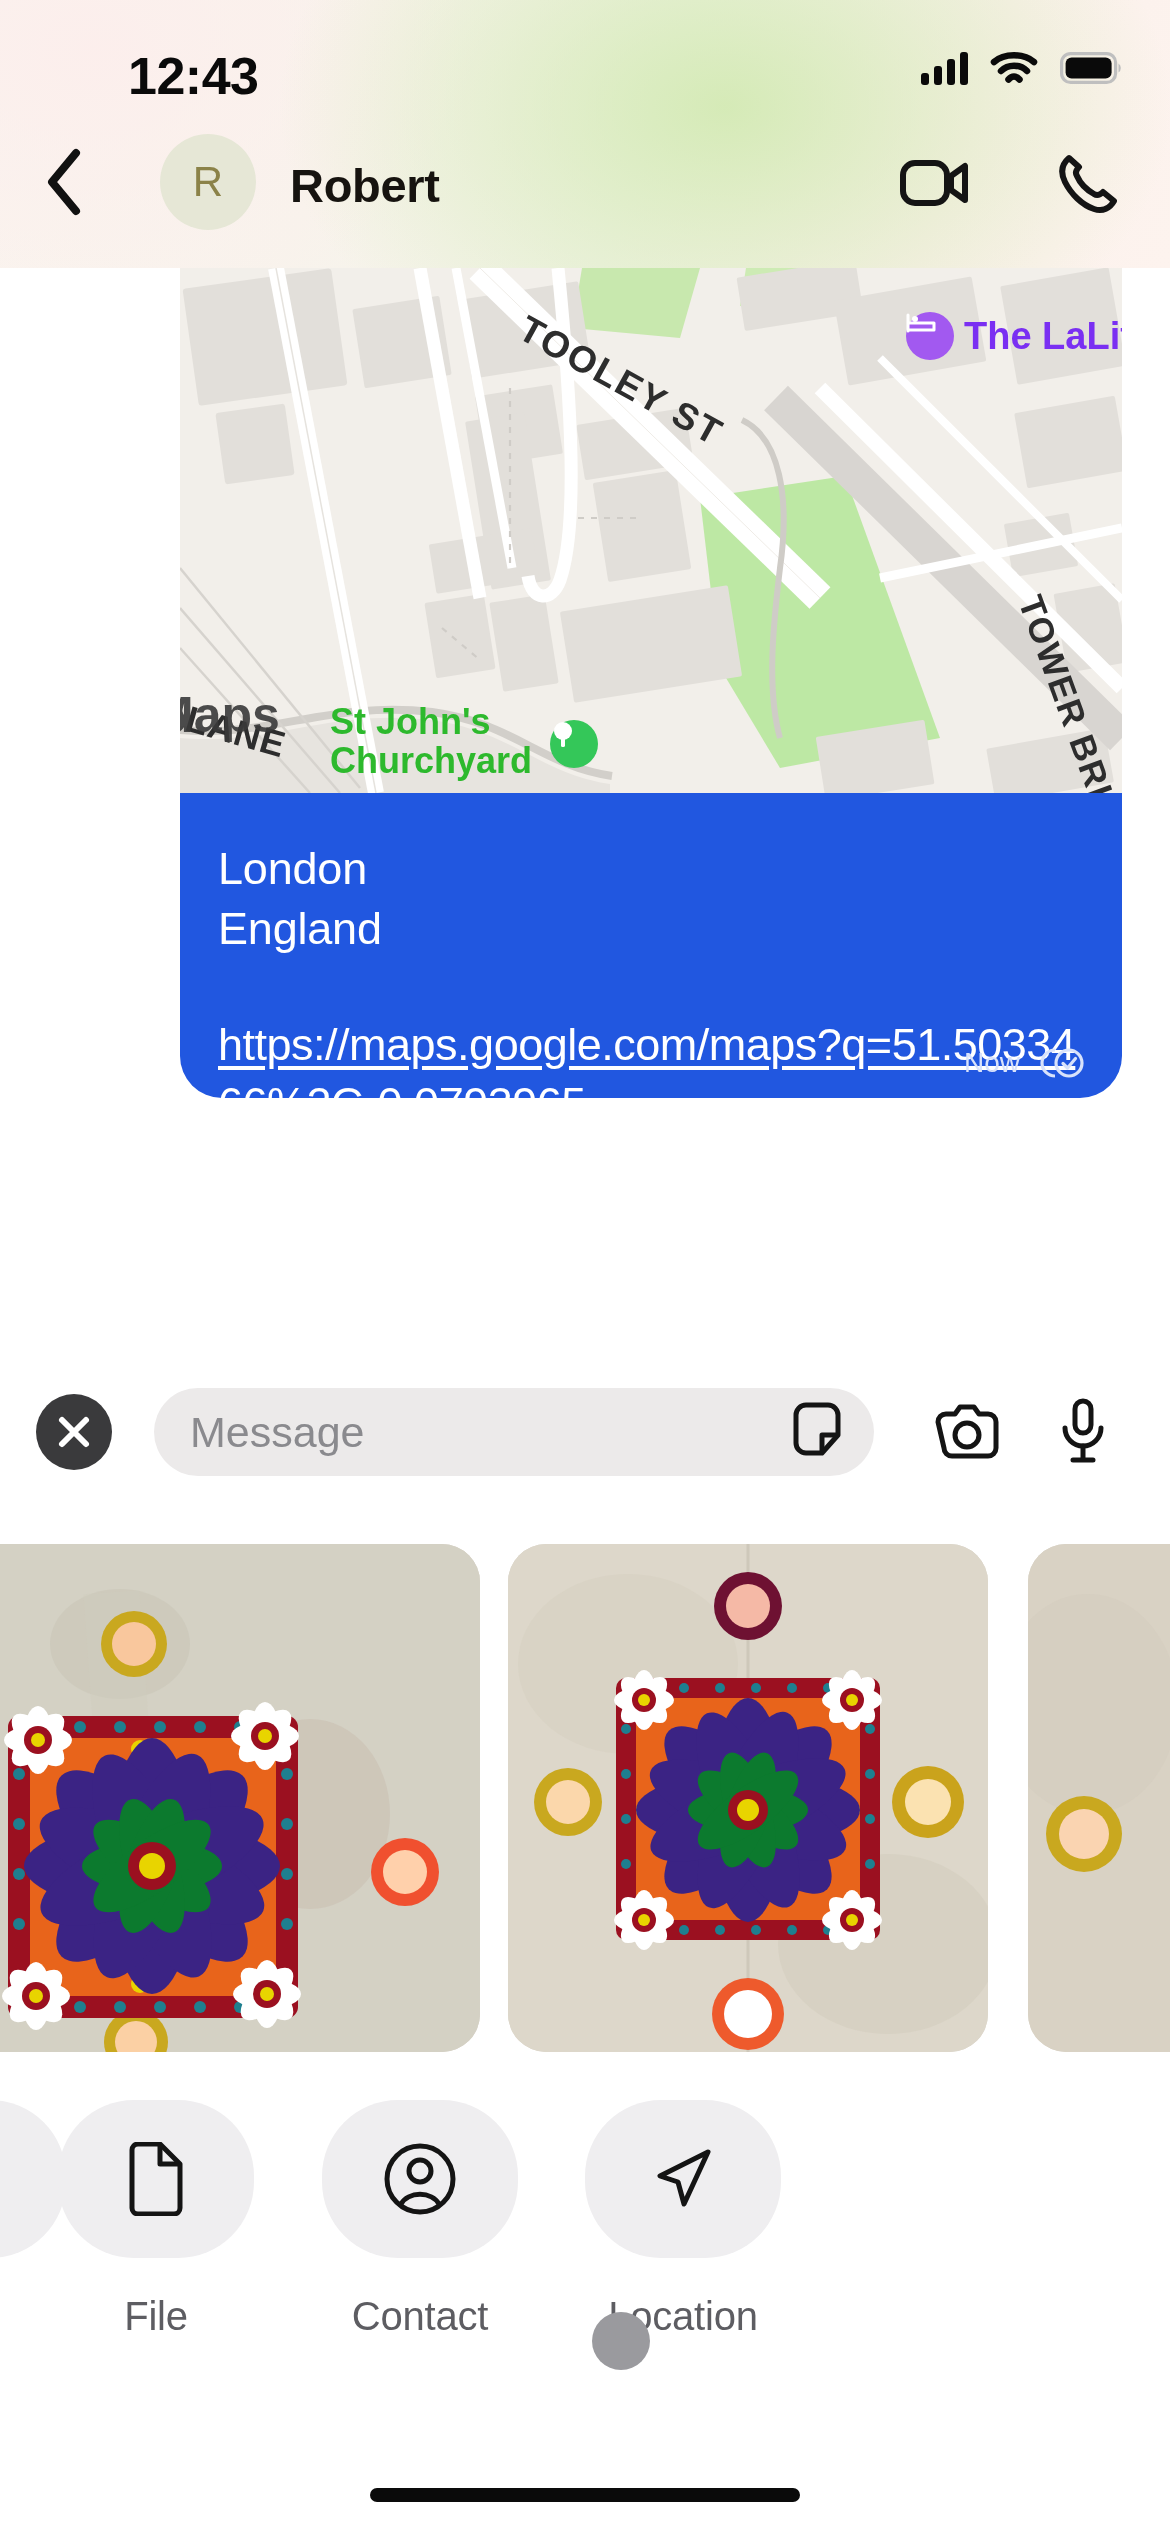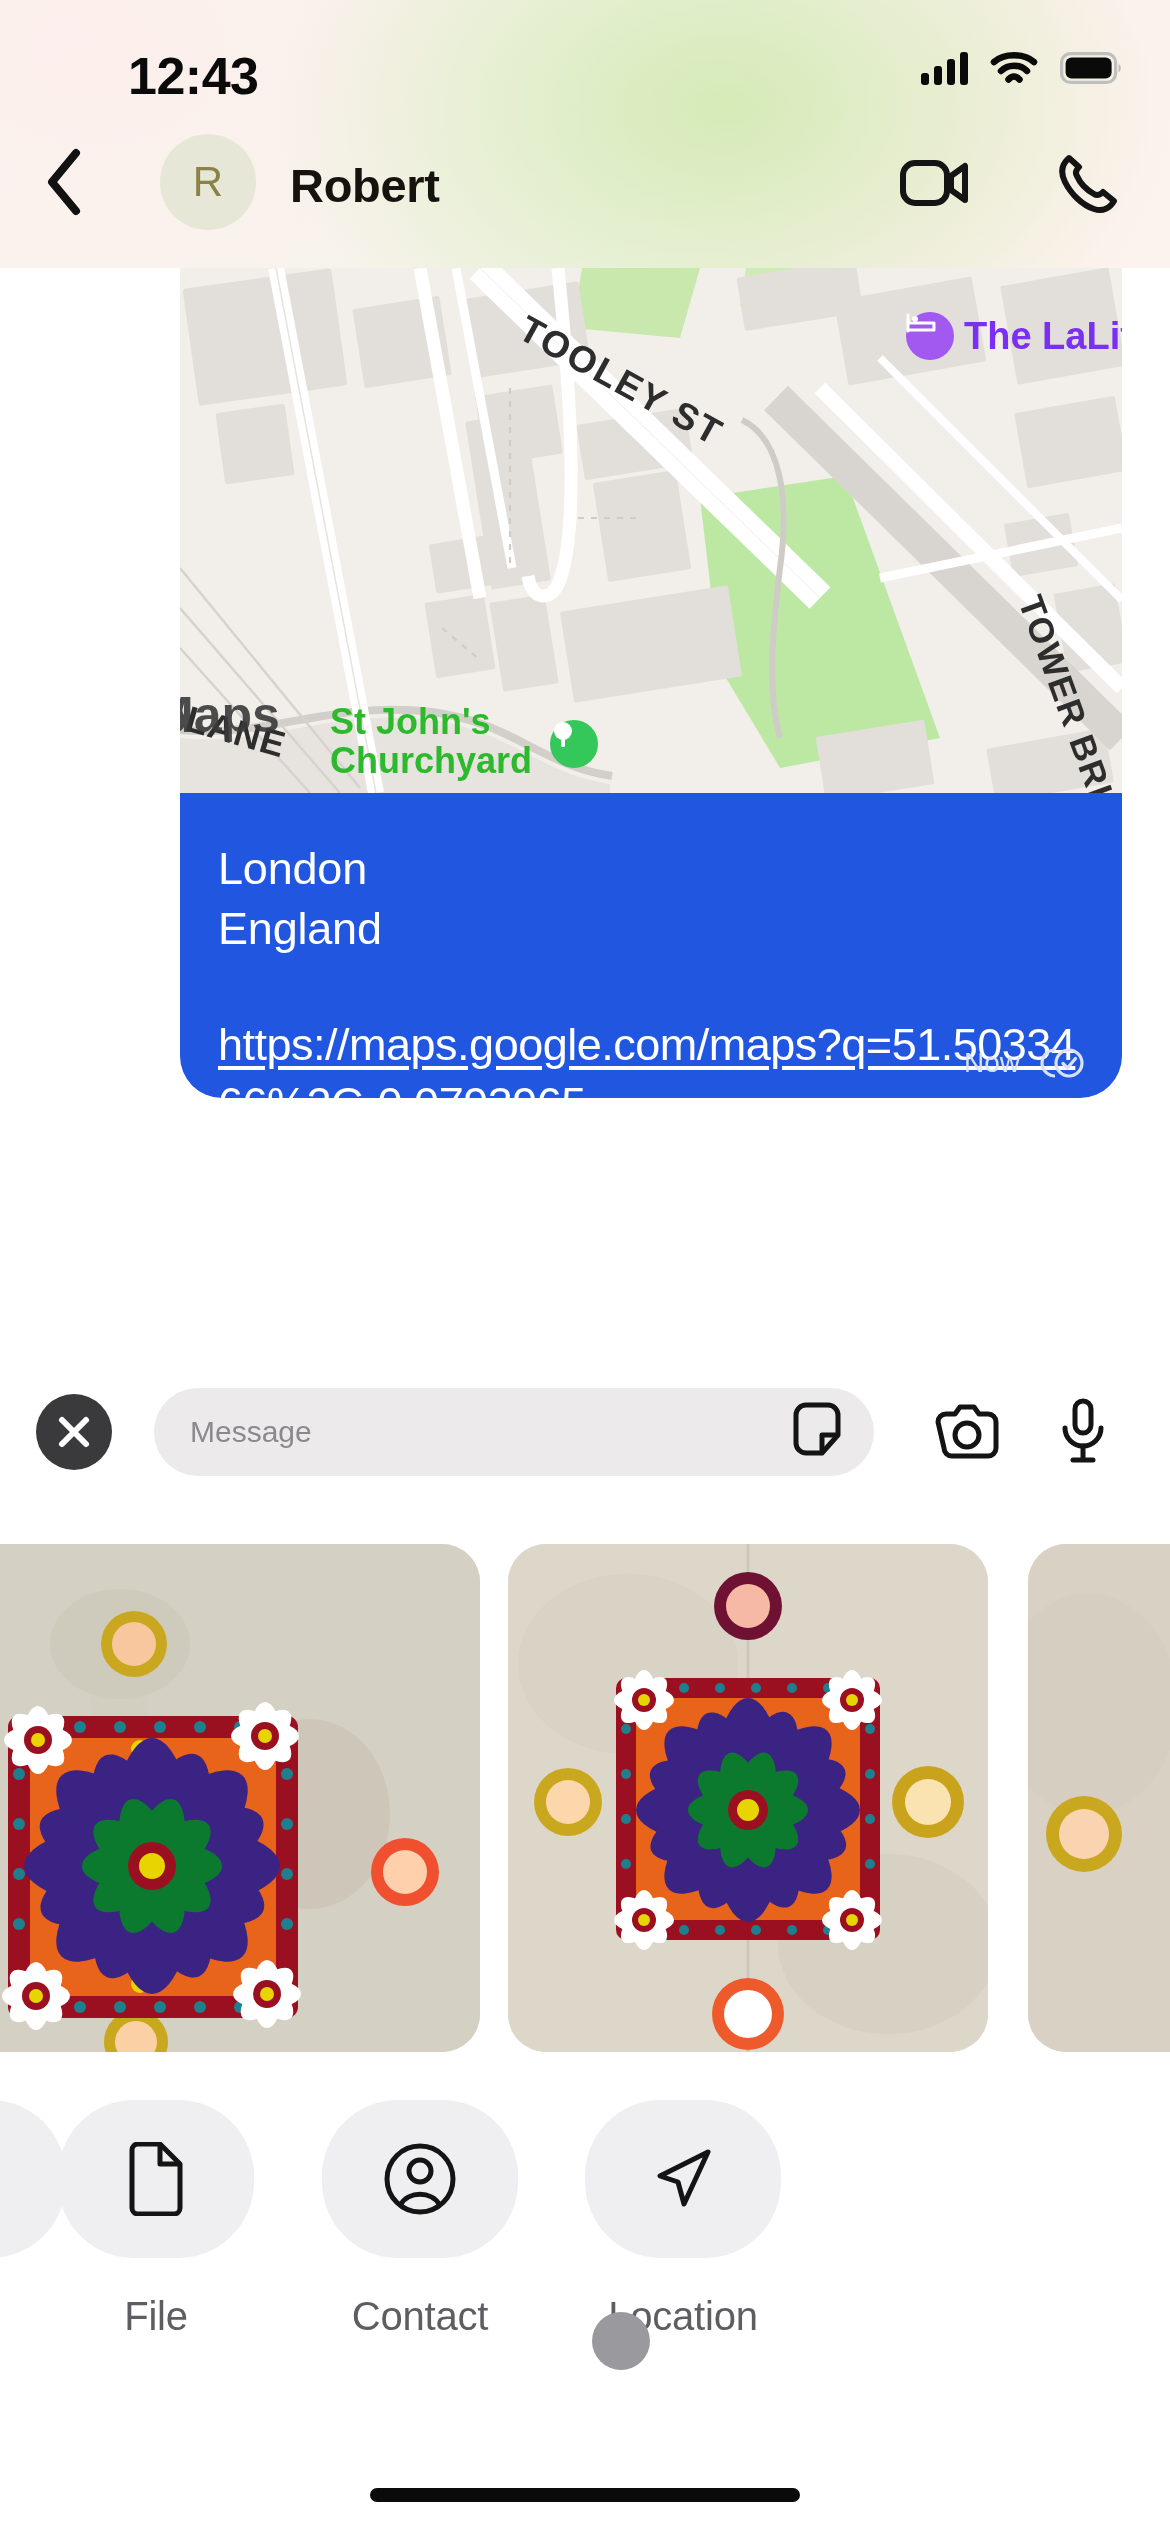--- a/index.html
+++ b/index.html
@@ -142,21 +142,21 @@
     position:absolute; left:36px; top:48px; width:76px; height:76px;
     border-radius:50%; background:#3a3a3c;
     display:flex;align-items:center;justify-content:center; cursor:pointer;
   }
   .msg-field{
     position:absolute; left:154px; top:42px; width:720px; height:88px;
     background:#eceaea; border-radius:44px;
     display:flex; align-items:center; justify-content:space-between;
     padding:0 28px 0 36px;
   }
-  .msg-placeholder{ font-size:30px; color:#8a8a8e; }
+  .msg-placeholder{ font-size:43px; color:#8a8a8e; }
   .cam-btn{ position:absolute; left:928px; top:48px; width:78px; height:78px;
     display:flex;align-items:center;justify-content:center; cursor:pointer;}
   .mic-btn{ position:absolute; left:1044px; top:46px; width:78px; height:78px;
     display:flex;align-items:center;justify-content:center; cursor:pointer;}
 
   
   .photostrip{
     position:absolute; left:0; top:1518px; width:1170px; height:558px;
     overflow:hidden; background:#fff;
   }

